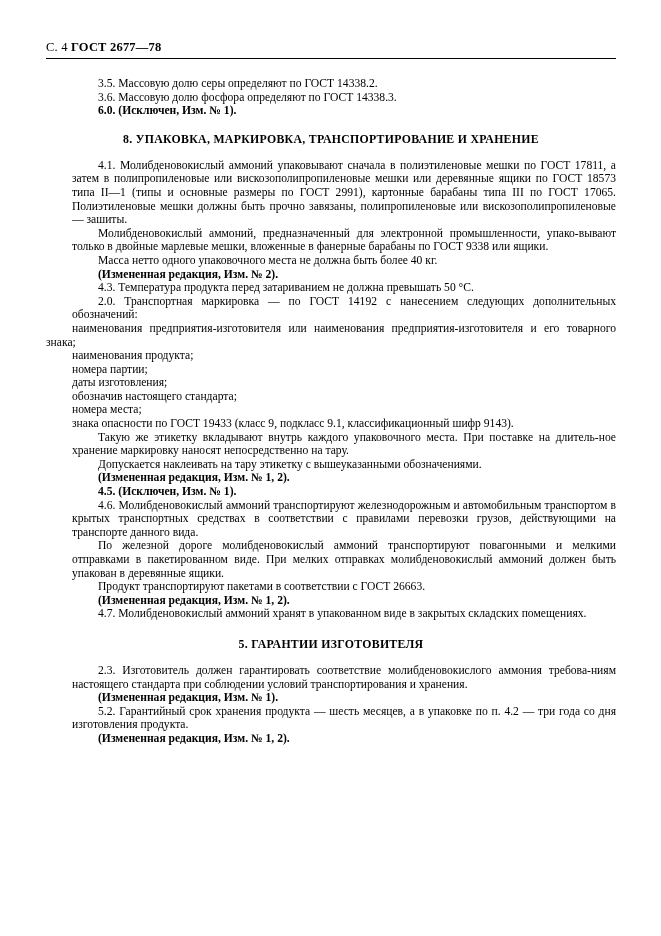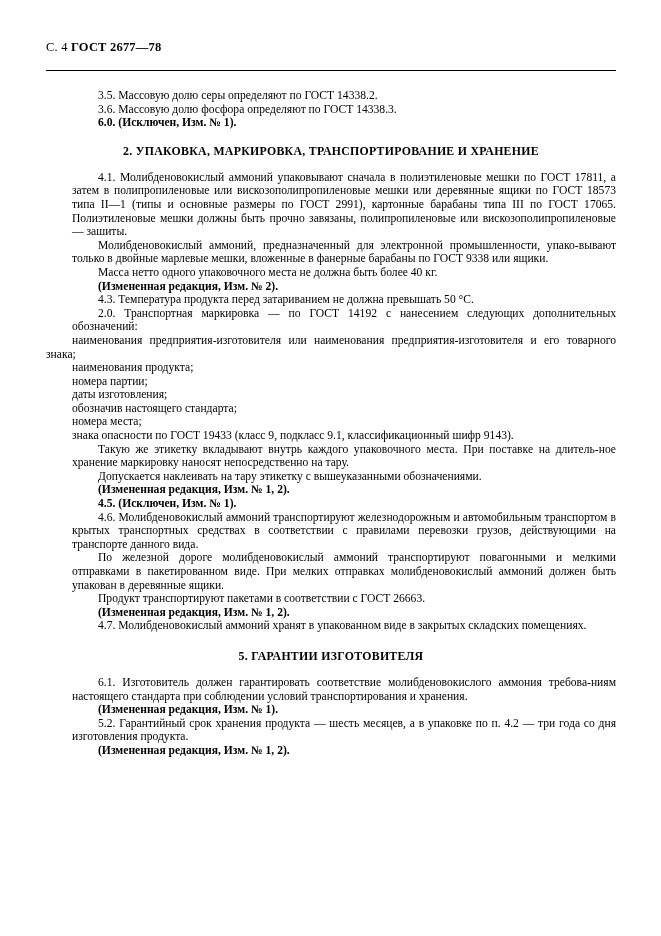--- a/index.html
+++ b/index.html
@@ -23,21 +23,21 @@
     left: 46px;
     top: 40px;
     width: 570px;
   }
   .header {
     font-family: "Liberation Serif", serif;
     font-size: 12.5px;
     font-weight: bold;
     letter-spacing: 0.2px;
     border-bottom: 1px solid #000;
-    padding-bottom: 15px;
+    padding-bottom: 3px;
     margin-bottom: 18px;
   }
   .header .pg {
     font-weight: normal;
   }
   p {
     margin: 0;
     font-size: 11.6px;
     line-height: 13.6px;
     text-align: justify;
@@ -77,21 +77,21 @@
 
     <div class="header">
       <span class="pg">С. 4</span>
       <span>ГОСТ 2677—78</span>
     </div>
 
     <p class="indent">3.5.  Массовую долю серы определяют по ГОСТ 14338.2.</p>
     <p class="indent">3.6.  Массовую долю фосфора определяют по ГОСТ 14338.3.</p>
     <p class="indent bold">6.0.  (Исключен, Изм. № 1).</p>
 
-    <div class="section-title">2.  УПАКОВКА, МАРКИРОВКА, ТРАНСПОРТИРОВАНИЕ И ХРАНЕНИЕ</div>
+    <div class="section-title">8.  УПАКОВКА, МАРКИРОВКА, ТРАНСПОРТИРОВАНИЕ И ХРАНЕНИЕ</div>
 
     <p class="indent">4.1.  Молибденовокислый  аммоний  упаковывают  сначала  в  полиэтиленовые  мешки  по ГОСТ 17811, а затем в полипропиленовые или вискозополипропиленовые мешки или деревянные ящики по ГОСТ 18573 типа II—1 (типы и основные размеры по ГОСТ 2991), картонные барабаны типа III по ГОСТ 17065. Полиэтиленовые мешки должны быть прочно завязаны, полипропиленовые или вискозополипропиленовые — зашиты.</p>
     <p class="indent">Молибденовокислый аммоний, предназначенный для электронной промышленности, упако-вывают только в двойные марлевые мешки, вложенные в фанерные барабаны по ГОСТ 9338 или ящики.</p>
     <p class="indent">Масса нетто одного упаковочного места не должна быть более 40 кг.</p>
     <p class="indent bold">(Измененная редакция, Изм. № 2).</p>
 
     <p class="indent">4.3.  Температура продукта перед затариванием не должна превышать 50 °С.</p>
     <p class="indent">2.0.  Транспортная маркировка — по ГОСТ 14192 с нанесением следующих дополнительных обозначений:</p>
 
     <p class="list-line">наименования предприятия-изготовителя или наименования предприятия-изготовителя и его товарного знака;</p>
@@ -108,19 +108,19 @@
 
     <p class="indent bold">4.5.  (Исключен, Изм. № 1).</p>
     <p class="indent">4.6.  Молибденовокислый  аммоний  транспортируют железнодорожным  и  автомобильным транспортом в крытых транспортных средствах в соответствии с правилами перевозки грузов, действующими на транспорте данного вида.</p>
     <p class="indent">По железной дороге молибденовокислый аммоний транспортируют повагонными и мелкими отправками в пакетированном виде. При мелких отправках молибденовокислый аммоний должен быть упакован в деревянные ящики.</p>
     <p class="indent">Продукт транспортируют пакетами в соответствии с ГОСТ 26663.</p>
     <p class="indent bold">(Измененная редакция, Изм. № 1, 2).</p>
     <p class="indent">4.7.  Молибденовокислый аммоний хранят в упакованном виде в закрытых складских помещениях.</p>
 
     <div class="section-title2">5.  ГАРАНТИИ ИЗГОТОВИТЕЛЯ</div>
 
-    <p class="indent">6.1.  Изготовитель должен гарантировать соответствие молибденовокислого аммония требова-ниям настоящего стандарта при соблюдении условий транспортирования и хранения.</p>
+    <p class="indent">2.3.  Изготовитель должен гарантировать соответствие молибденовокислого аммония требова-ниям настоящего стандарта при соблюдении условий транспортирования и хранения.</p>
     <p class="indent bold">(Измененная редакция, Изм. № 1).</p>
     <p class="indent">5.2.  Гарантийный срок хранения продукта — шесть месяцев, а в упаковке по п. 4.2 — три года со дня изготовления продукта.</p>
     <p class="indent bold">(Измененная редакция, Изм. № 1, 2).</p>
 
   </div>
 </div>
 
 </body></html>

